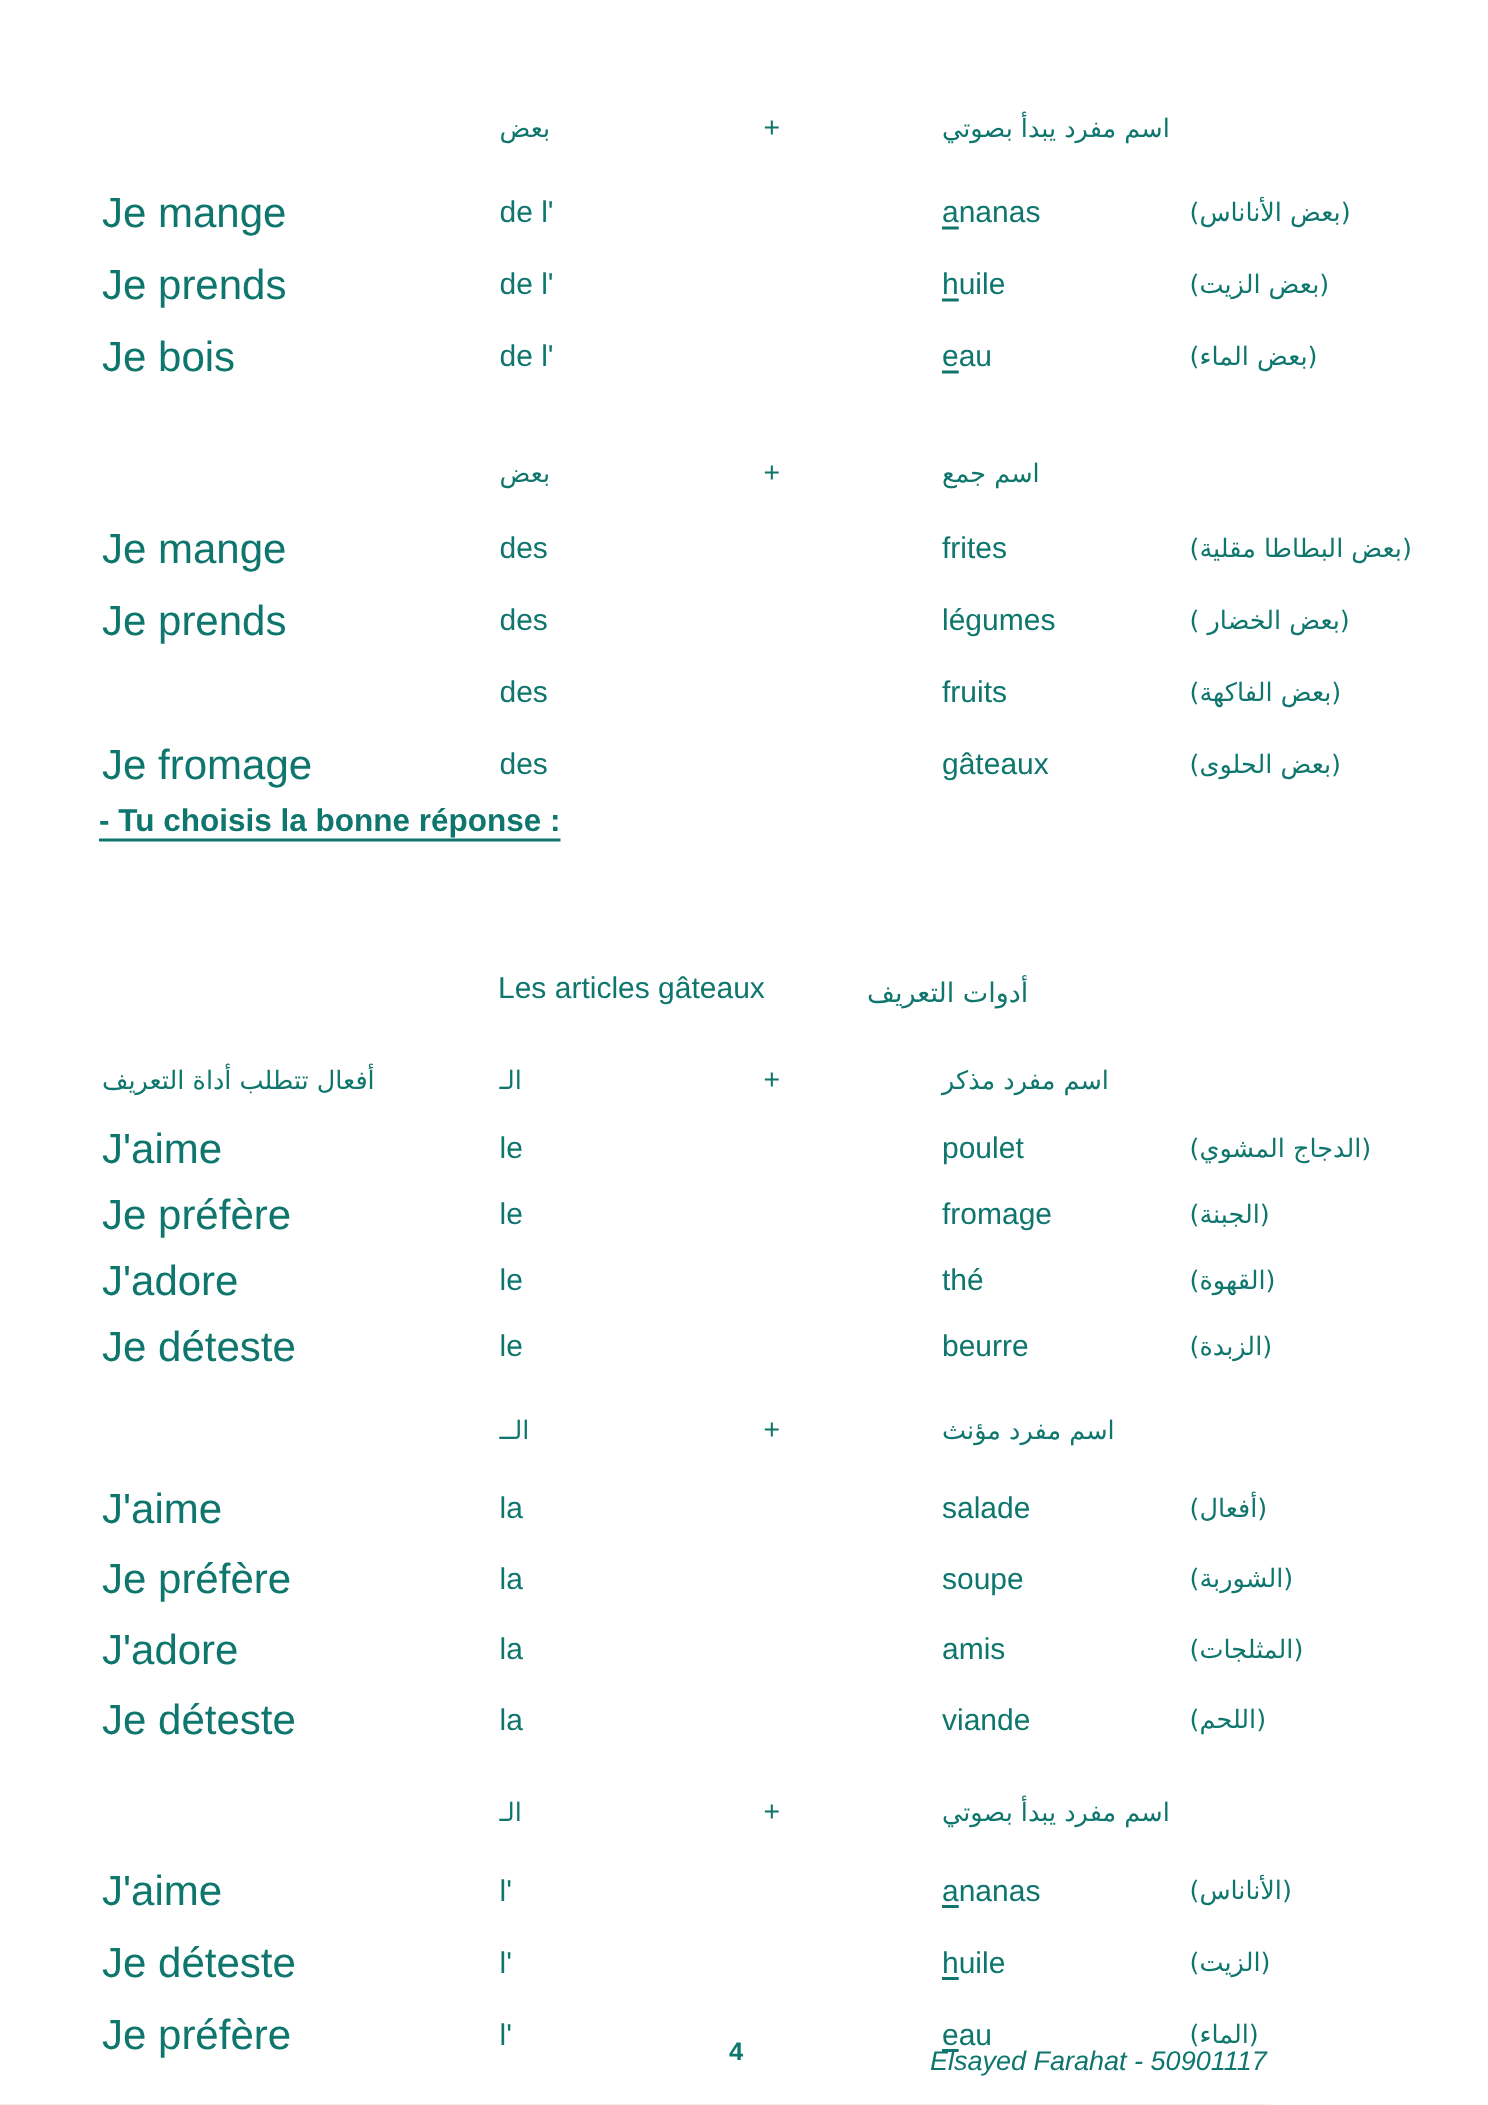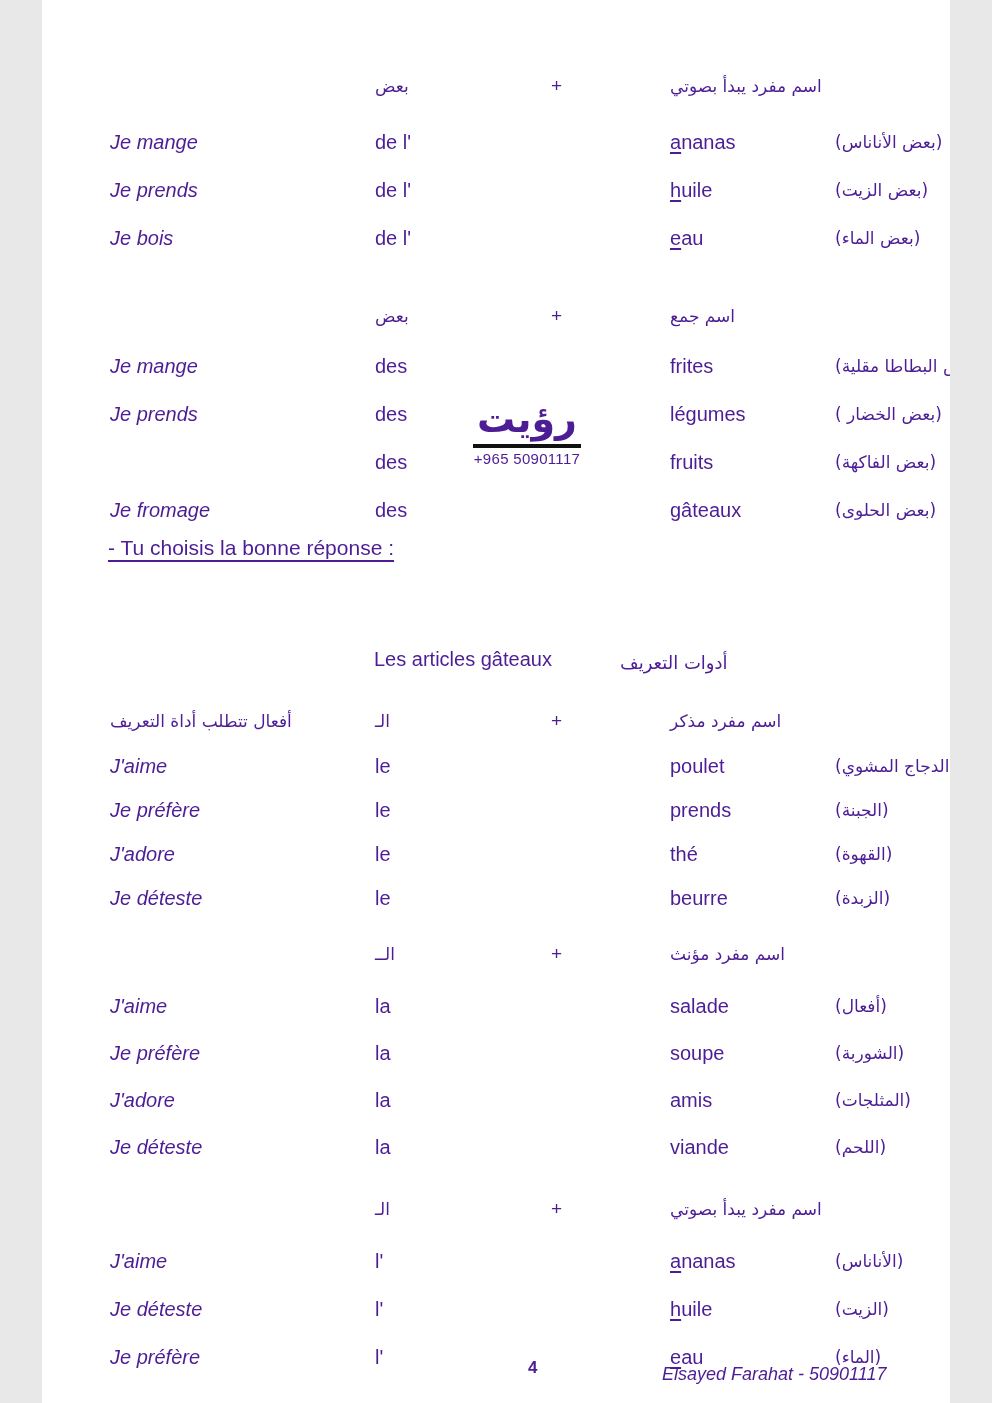--- a/index.html
+++ b/index.html
@@ -1,39 +1,39 @@
 <!DOCTYPE html>
 <html><head>
 <meta charset="utf-8">
 <style>
   html,body{margin:0;padding:0;background:#e8e8e8;}
   .page{
-    position:relative;width:908px;height:1403px;background:#ffffff;
-    margin:0 auto;overflow:hidden;color:#4c1d95;
+    position:relative;width:992px;height:1403px;background:#ffffff;
+    margin:0 auto;overflow:hidden;color:#0f766e;
     font-family:"Liberation Sans", sans-serif;
   }
   .tbl{position:absolute;left:0;width:992px;}
   .r{position:relative;width:992px;}
   #s1 .r{height:48px}   #s1 .hdr{height:56px}
   #s2 .r{height:48px}   #s2 .hdr{height:50px}
   #s3 .r{height:44px}   #s3 .hdr{height:45px}
   #s4 .r{height:47px}   #s4 .hdr{height:52px}
   #s5 .r{height:48px}   #s5 .hdr{height:52px}
   .c{position:absolute;top:0;white-space:nowrap;line-height:26px;}
-  .cv{left:68px;font-size:20px;font-style:italic;}
+  .cv{left:68px;font-size:28px;}
   .ca{left:333px;font-size:20px;}
   .cp{left:509px;font-size:19px;}
   .cn{left:628px;font-size:20px;}
   .ct{left:745px;margin-left:48px;}
   .lead{left:68px;}
   .ar{font-family:"DejaVu Sans", sans-serif;direction:rtl;font-size:17px;line-height:26px;}
   .cn u, .ct u{text-underline-offset:3px;}
   u{text-decoration-thickness:1.5px;}
   .heading{
-    position:absolute;left:66px;top:536px;font-size:21px;font-weight:normal;
+    position:absolute;left:66px;top:536px;font-size:21px;font-weight:bold;
     text-decoration:underline;text-decoration-thickness:2px;text-underline-offset:5px;
   }
   .sentence{position:absolute;left:68px;top:584px;font-size:20px;}
   .deftitle-fr{position:absolute;left:332px;top:648px;font-size:20px;}
   .deftitle-ar{position:absolute;left:578px;top:650px;font-size:18px;}
   .watermark{position:absolute;left:418px;top:394px;width:134px;text-align:center;}
   .wm-logo{
     display:inline-block;font-family:"DejaVu Sans", sans-serif;direction:rtl;
     font-size:38px;font-weight:700;line-height:50px;letter-spacing:-2px;
     border-bottom:4px solid #111;padding:0 4px 0 4px;
@@ -98,24 +98,20 @@
       <span class="c ct ar">(بعض الفاكهة)</span>
     </div>
     <div class="r">
       <span class="c cv">Je fromage</span>
       <span class="c ca">des</span>
       <span class="c cn">gâteaux</span>
       <span class="c ct ar">(بعض الحلوى)</span>
     </div>
   </div>
 
-  <div class="watermark">
-    <span class="wm-logo">رؤيت</span>
-    <span class="wm-phone">+965 50901117</span>
-  </div>
 
   <div class="heading">- Tu choisis la bonne réponse :</div>
 
   <div class="deftitle-fr">Les articles gâteaux</div>
   <div class="deftitle-ar ar">أدوات التعريف</div>
 
   <div class="tbl" id="s3" style="top:708px">
     <div class="r hdr">
       <span class="c lead ar">أفعال تتطلب أداة التعريف</span>
       <span class="c ca ar">الـ</span>
@@ -124,21 +120,21 @@
     </div>
     <div class="r">
       <span class="c cv">J'aime</span>
       <span class="c ca">le</span>
       <span class="c cn">poulet</span>
       <span class="c ct ar">(الدجاج المشوي)</span>
     </div>
     <div class="r">
       <span class="c cv">Je préfère</span>
       <span class="c ca">le</span>
-      <span class="c cn">prends</span>
+      <span class="c cn">fromage</span>
       <span class="c ct ar">(الجبنة)</span>
     </div>
     <div class="r">
       <span class="c cv">J'adore</span>
       <span class="c ca">le</span>
       <span class="c cn">thé</span>
       <span class="c ct ar">(القهوة)</span>
     </div>
     <div class="r">
       <span class="c cv">Je déteste</span>

